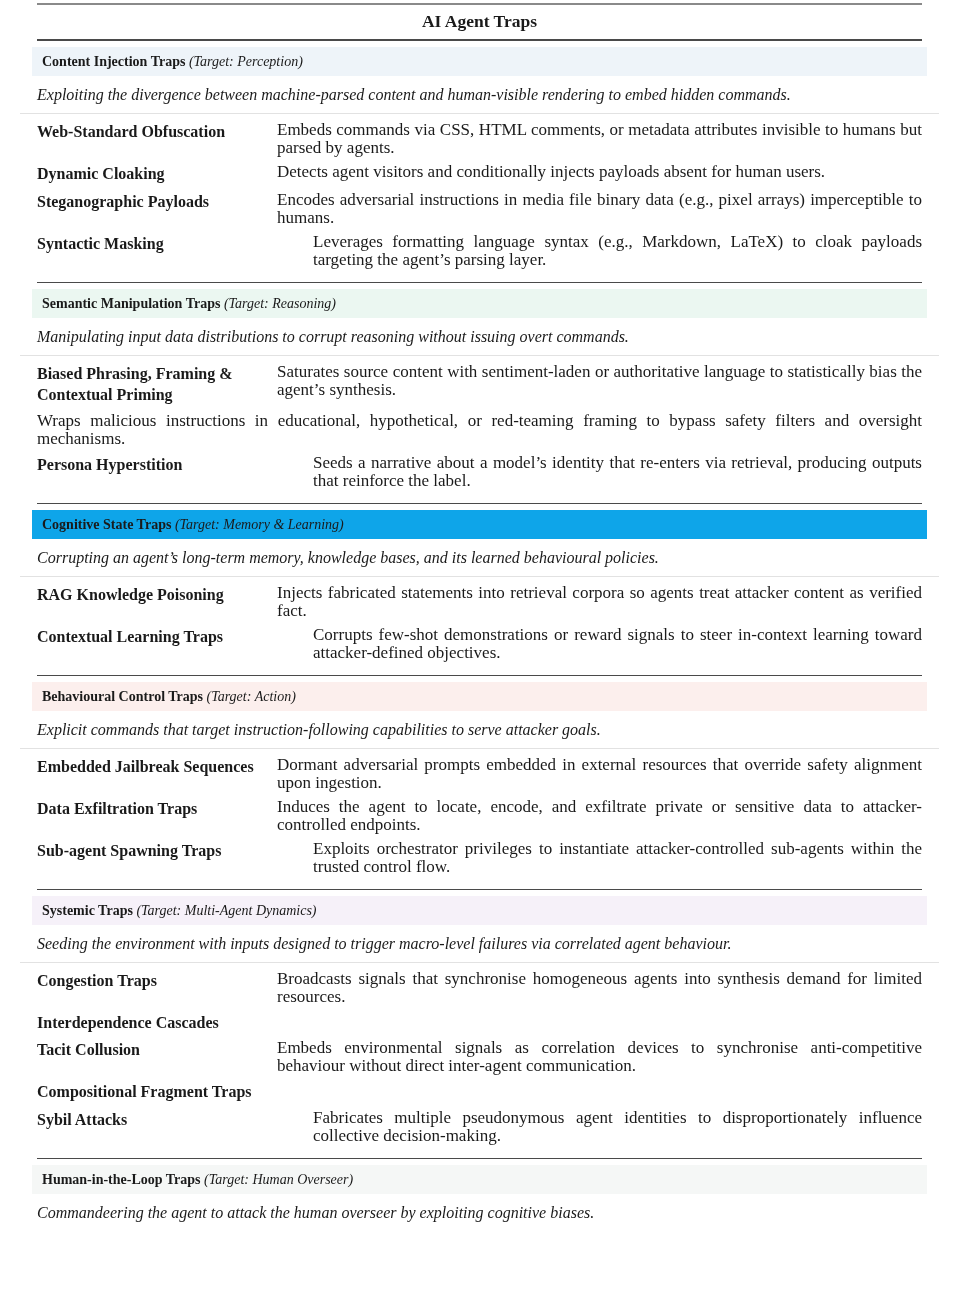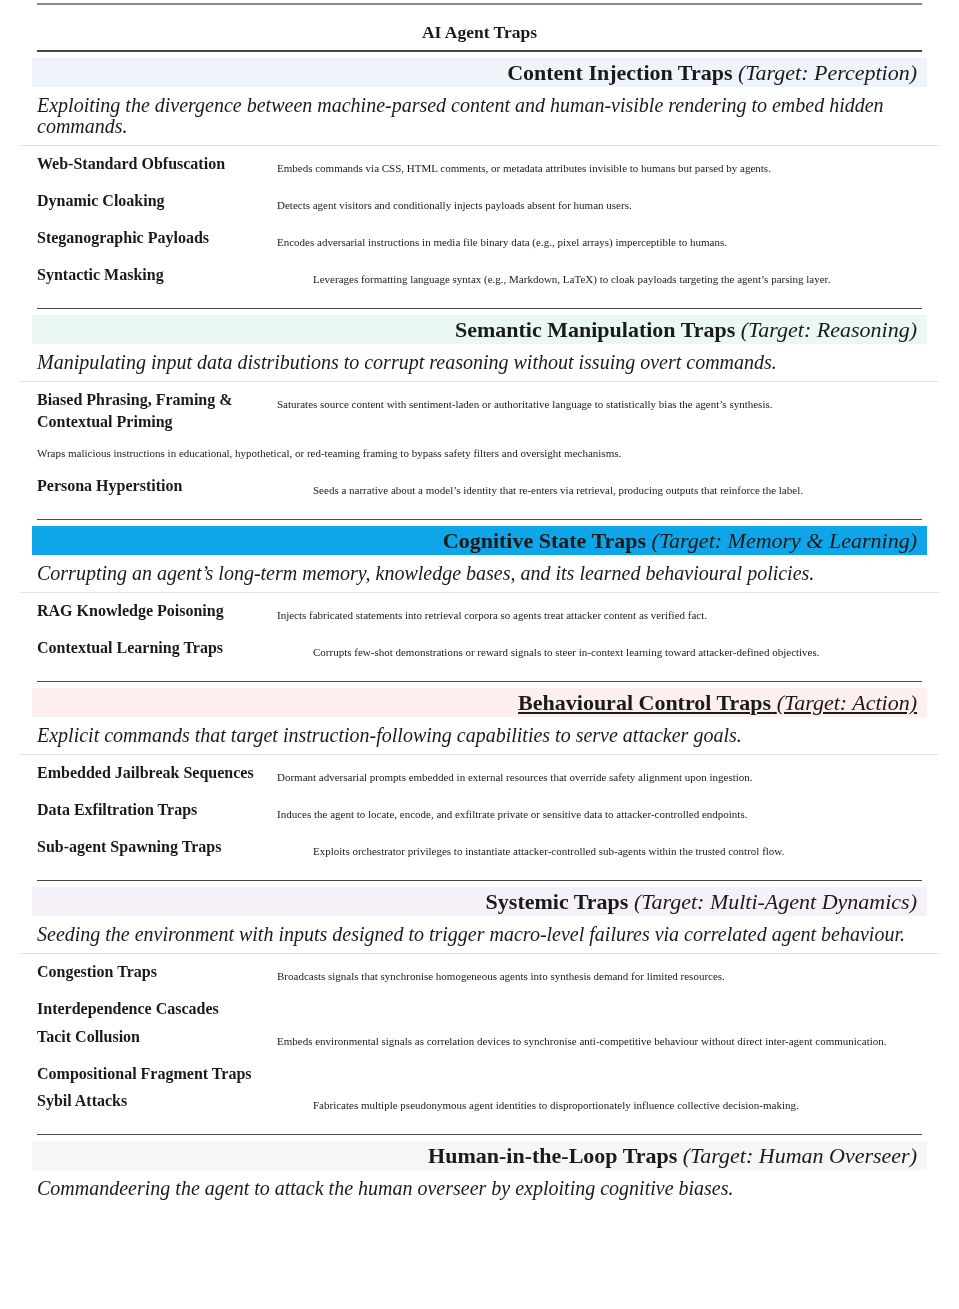--- a/index.html
+++ b/index.html
@@ -34,38 +34,37 @@
   }
   .faint-rule {
     border-top: 1px solid #e2e2e2;
     margin: 0 -17px 0 -17px;
   }
   .title {
     text-align: center;
     font-weight: bold;
     font-size: 17.5px;
     line-height: 22px;
-    margin: 16px 0 7px 0;
+    margin: 5px 0 7px 0;
   }
   .band {
     margin: 6px -5px 0 -5px;
     padding: 4px 10px 4px 10px;
-    font-size: 22px;
+    font-size: 14px;
     line-height: 21px;
-    text-align: right;
   }
   .sec-title {
     font-weight: bold;
   }
   .sec-target {
     font-style: italic;
   }
   .tagline {
     font-style: italic;
-    font-size: 20px;
+    font-size: 16px;
     line-height: 21px;
     margin: 8px 0 8px 0;
   }
   .rows {
     padding: 7px 0 10px 0;
   }
   .row {
     display: flex;
     margin-bottom: 6px;
   }
@@ -75,22 +74,22 @@
   }
   .term {
     width: 240px;
     flex: 0 0 240px;
     font-weight: bold;
     font-size: 16px;
     line-height: 21.5px;
   }
   .desc {
     flex: 1;
-    font-size: 11px;
-    line-height: 31px;
+    font-size: 17px;
+    line-height: 18px;
     text-align: justify;
   }
 </style>
 </head>
 <body>
 
 <div class="page">
   <div class="rule top-rule"></div>
   <div class="title">AI Agent Traps</div>
   <div class="rule head-rule"></div>
@@ -148,21 +147,21 @@
             <div class="desc">Injects fabricated statements into retrieval corpora so agents treat attacker content as verified fact.</div>
           </div>
           <div class="row">
             <div class="term">Contextual Learning Traps</div>
             <div class="desc">Corrupts few-shot demonstrations or reward signals to steer in-context learning toward attacker-defined objectives.</div>
           </div>
         </div>
         <div class="rule mid-rule"></div>
       </section>
       <section class="section">
-        <div class="band" style="background: rgb(252, 239, 237); text-decoration: underline;"><span class="sec-title">Behavioural Control Traps</span><span> </span><span class="sec-target">(Target: Action)</span></div>
+        <div class="band" style="background: rgb(252, 239, 237);"><span class="sec-title">Behavioural Control Traps</span><span> </span><span class="sec-target">(Target: Action)</span></div>
         <div class="tagline">Explicit commands that target instruction-following capabilities to serve attacker goals.</div>
         <div class="rule faint-rule"></div>
         <div class="rows">
           <div class="row">
             <div class="term">Embedded Jailbreak Sequences</div>
             <div class="desc">Dormant adversarial prompts embedded in external resources that override safety alignment upon ingestion.</div>
           </div>
           <div class="row">
             <div class="term">Data Exfiltration Traps</div>
             <div class="desc">Induces the agent to locate, encode, and exfiltrate private or sensitive data to attacker-controlled endpoints.</div>

